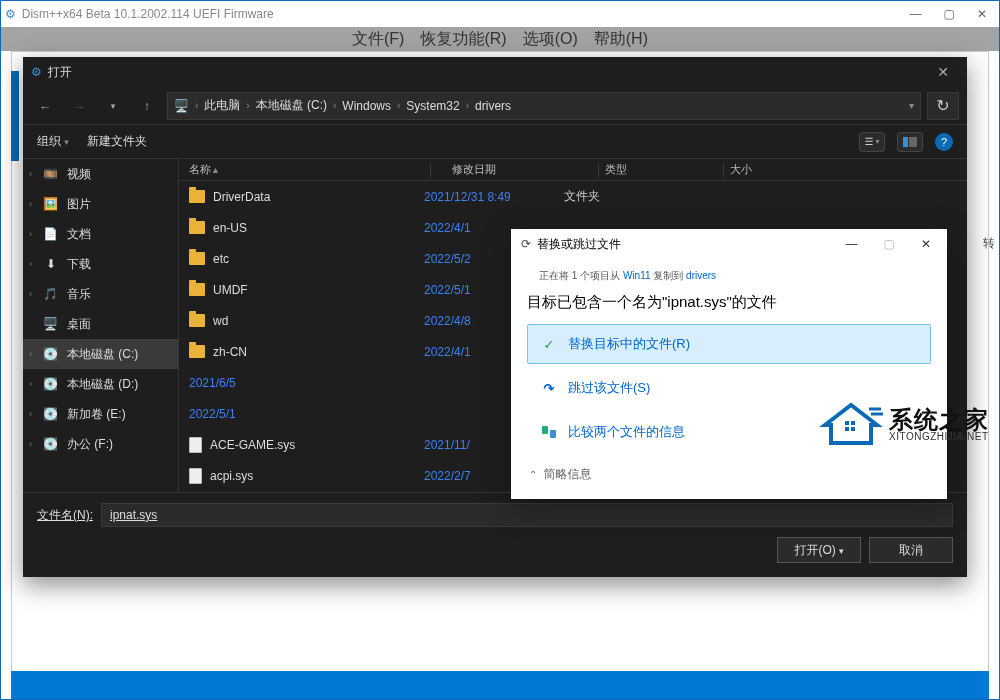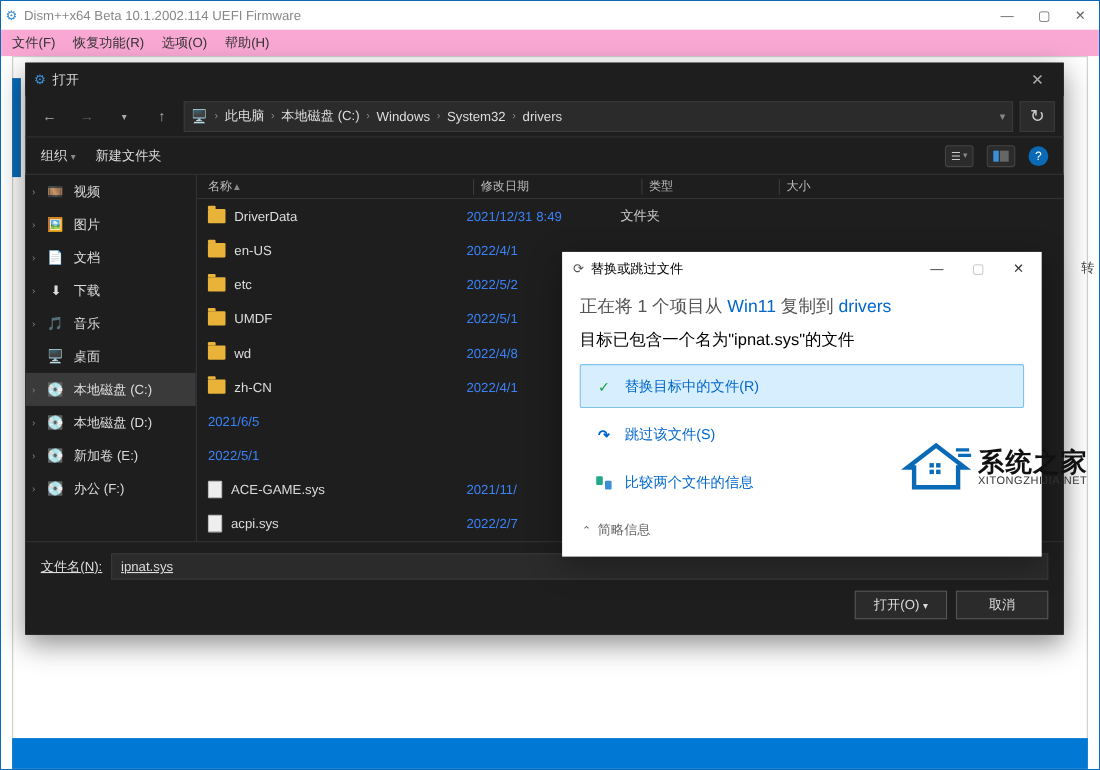--- a/index.html
+++ b/index.html
@@ -3,21 +3,21 @@
 <meta charset="utf-8">
 <style>
 * { margin: 0; padding: 0; box-sizing: border-box; font-family: "Segoe UI", "Microsoft YaHei", sans-serif; }
 body { width: 1000px; height: 700px; overflow: hidden; background: #fff; position: relative; border: 1px solid #0a6ab5; }
 
 
 .dism-window { position: absolute; inset: 0; background: #fff; }
 .dism-titlebar { height: 26px; background: #fff; display: flex; align-items: center; padding: 0 4px; color: #888; font-size: 12px; }
 .dism-titlebar .gear { color: #3b8fd6; margin-right: 6px; }
 .dism-winctl { margin-left: auto; display: flex; gap: 22px; color: #666; padding-right: 8px; }
-.dism-menubar { height: 24px; background: #f9a8d4; display: flex; align-items: center; gap: 16px; padding: 0 10px; font-size: 12px; color: #333; }
+.dism-menubar { height: 24px; background: #a3a3a3; display: flex; align-items: center; gap: 16px; padding: 0 10px; font-size: 16px; color: #333; justify-content: center; }
 .dism-body { position: absolute; top: 50px; left: 10px; right: 10px; bottom: 10px; background: #fff; border: 1px solid #ccc; }
 .dism-taskbar { position: absolute; left: 10px; right: 10px; bottom: 0; height: 28px; background: #0078d4; }
 
 
 .open-dlg { position: absolute; left: 22px; top: 56px; width: 944px; height: 520px; background: #1e1e1e; color: #ddd; box-shadow: 0 8px 24px rgba(0,0,0,.45); display: flex; flex-direction: column; z-index: 20; }
 .open-titlebar { height: 30px; display: flex; align-items: center; background: #1e1e1e; padding: 0 8px; font-size: 12px; }
 .open-titlebar .gear { color: #3b8fd6; margin-right: 6px; }
 .open-close { margin-left: auto; color: #aaa; font-size: 14px; padding: 0 10px; cursor: pointer; }
 .open-navrow { height: 38px; display: flex; align-items: center; gap: 6px; padding: 0 8px; border-bottom: 1px solid #333; }
 .navbtn { width: 28px; height: 28px; display: flex; align-items: center; justify-content: center; color: #aaa; font-size: 13px; cursor: pointer; }
@@ -37,21 +37,21 @@
 .nav-pane { width: 155px; background: #1e1e1e; overflow: hidden; font-size: 12px; }
 .nav-item { height: 30px; display: flex; align-items: center; gap: 8px; padding: 0 8px 0 20px; cursor: pointer; white-space: nowrap; }
 .nav-item.sel { background: #3a3a3a; }
 .nav-chev { position: absolute; left: 6px; color: #888; font-size: 9px; }
 .nav-item { position: relative; }
 .ni-ico { width: 16px; display: inline-flex; justify-content: center; }
 .file-pane { flex: 1; background: #1e1e1e; border-left: 1px solid #333; display: flex; flex-direction: column; }
 .cols { height: 22px; display: flex; align-items: center; font-size: 11px; color: #bbb; border-bottom: 1px solid #333; padding-left: 10px; }
 .col-name { width: 235px; display: flex; align-items: center; gap: 0; }
 .col-name .sort { font-size: 9px; color: #888; }
-.col-date { width: 140px; }
+.col-date { width: 140px; margin-left: 15px; }
 .col-type { width: 112px; }
 .col-size { flex: 1; }
 .sep-v { width: 1px; height: 14px; background: #3a3a3a; margin: 0 6px; }
 .file-list { flex: 1; overflow: hidden; }
 .file-row { height: 31px; display: flex; align-items: center; font-size: 12px; padding-left: 10px; cursor: pointer; }
 .fr-name { width: 235px; display: flex; align-items: center; gap: 8px; }
 .fr-date { width: 140px; color: #3b82f6; }
 .fr-type { width: 112px; color: #ccc; }
 .folder-ico { width: 16px; height: 13px; background: #e9b33a; border-radius: 1px; position: relative; }
 .folder-ico::before { content: ""; position: absolute; top: -3px; left: 0; width: 7px; height: 3px; background: #e9b33a; border-radius: 1px 1px 0 0; }
@@ -63,21 +63,21 @@
 .btn-row { display: flex; justify-content: flex-end; gap: 8px; }
 .dlg-btn { width: 84px; height: 26px; background: #2b2b2b; border: 1px solid #555; color: #ddd; font-size: 12px; cursor: pointer; }
 
 
 .copy-dlg { position: absolute; left: 510px; top: 228px; width: 436px; background: #fff; color: #000; box-shadow: 0 8px 28px rgba(0,0,0,.35); z-index: 30; font-size: 13px; }
 .copy-title { height: 30px; display: flex; align-items: center; padding: 0 10px; gap: 6px; font-size: 12px; }
 .copy-title .cicon { color: #555; }
 .copy-winctl { margin-left: auto; display: flex; gap: 14px; color: #333; font-size: 12px; }
 .copy-winctl span { cursor: pointer; padding: 2px 6px; }
 .copy-body { padding: 4px 16px 12px; }
-.copy-line1 { font-size: 16px; color: #555; margin: 6px 0 10px; }
+.copy-line1 { font-size: 10px; color: #555; margin: 6px 12px 10px; }
 .copy-line1 .lnk { color: #0066cc; }
 .copy-h { font-size: 15px; margin-bottom: 12px; }
 .copy-opt { display: flex; align-items: center; gap: 10px; padding: 10px 12px; margin: 4px 0; cursor: pointer; border: 1px solid transparent; border-radius: 2px; }
 .copy-opt.sel { background: #d6eefd; border-color: #7ec1eb; }
 .copy-opt .oico { width: 18px; display: flex; justify-content: center; }
 .copy-opt .otext { color: #0066cc; }
 .check-ico { color: #1a9e3e; }
 .skip-ico { color: #0066cc; font-weight: bold; }
 .cmp-ico svg { width: 16px; height: 16px; }
 .copy-more { display: flex; align-items: center; gap: 6px; color: #666; font-size: 12px; margin-top: 10px; padding: 4px 2px; cursor: pointer; }

